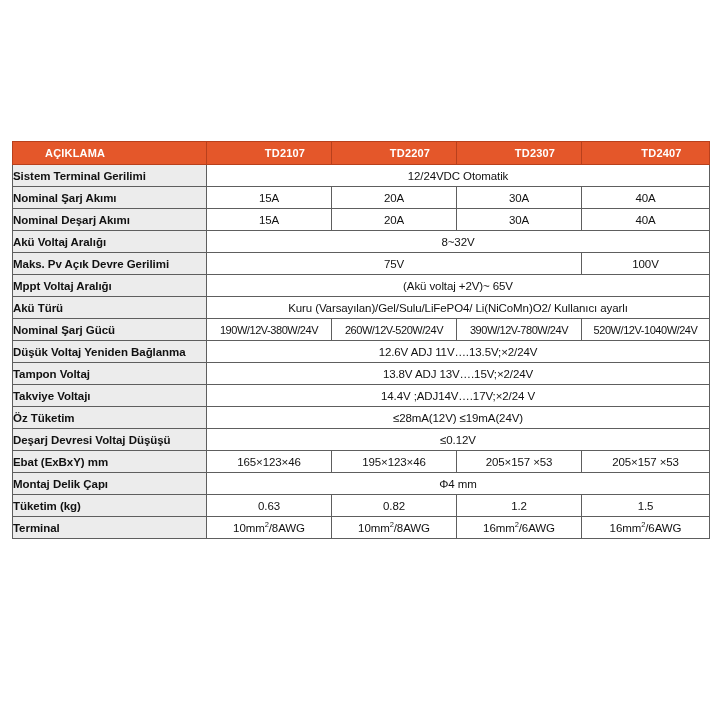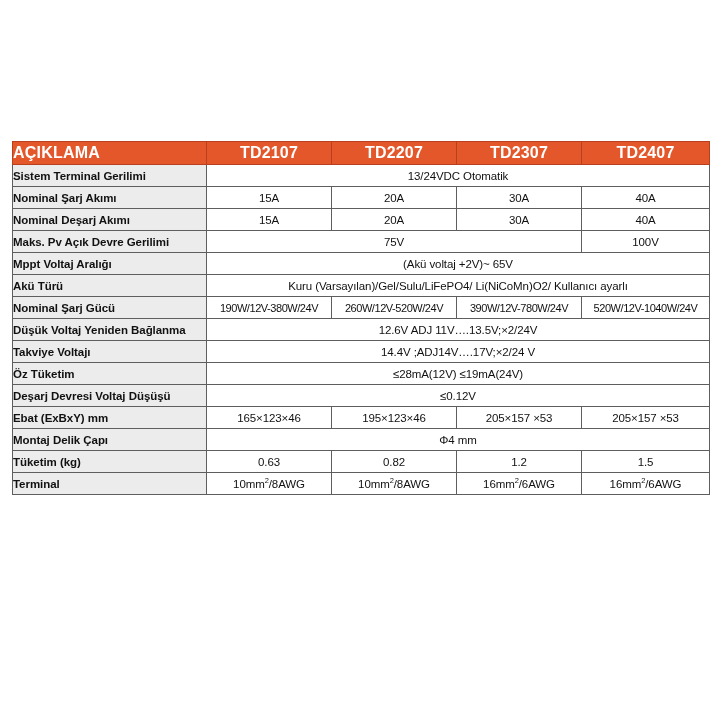--- a/index.html
+++ b/index.html
@@ -46,24 +46,25 @@
     box-sizing: border-box;
     overflow: hidden;
     white-space: nowrap;
   }
 
   
   tr.head th {
     background: #e4572a;
     color: #ffffff;
     font-weight: bold;
-    font-size: 16px;
+    font-size: 11px;
     letter-spacing: 0.2px;
     border: 1px solid #b8401c;
     height: 23px;
+    padding-left: 32px;
   }
   th.head-label {
     text-align: left;
     padding-left: 8px;
   }
   th.head-model {
   }
 
   
   td.label {
@@ -110,37 +111,41 @@
           <th class="head-label">AÇIKLAMA</th>
           <th class="head-model">TD2107</th>
           <th class="head-model">TD2207</th>
           <th class="head-model">TD2307</th>
           <th class="head-model">TD2407</th>
         </tr>
       </thead>
       <tbody id="spec-body">
           <tr>
             <td class="label">Sistem Terminal Gerilimi</td>
-            <td class="val" colspan="4">13/24VDC Otomatik</td>
+            <td class="val" colspan="4">12/24VDC Otomatik</td>
           </tr>
           <tr>
             <td class="label">Nominal Şarj Akımı</td>
             <td class="val">15A</td>
             <td class="val">20A</td>
             <td class="val">30A</td>
             <td class="val">40A</td>
           </tr>
           <tr>
             <td class="label">Nominal Deşarj Akımı</td>
             <td class="val">15A</td>
             <td class="val">20A</td>
             <td class="val">30A</td>
             <td class="val">40A</td>
           </tr>
           <tr>
+            <td class="label">Akü Voltaj Aralığı</td>
+            <td class="val" colspan="4">8~32V</td>
+          </tr>
+          <tr>
             <td class="label">Maks. Pv Açık Devre Gerilimi</td>
             <td class="val" colspan="3">75V</td>
             <td class="val">100V</td>
           </tr>
           <tr>
             <td class="label">Mppt Voltaj Aralığı</td>
             <td class="val" colspan="4">(Akü voltaj +2V)~ 65V</td>
           </tr>
           <tr>
             <td class="label">Akü Türü</td>
@@ -151,20 +156,24 @@
             <td class="val small">190W/12V-380W/24V</td>
             <td class="val small">260W/12V-520W/24V</td>
             <td class="val small">390W/12V-780W/24V</td>
             <td class="val small">520W/12V-1040W/24V</td>
           </tr>
           <tr>
             <td class="label">Düşük Voltaj Yeniden Bağlanma</td>
             <td class="val" colspan="4">12.6V ADJ 11V….13.5V;×2/24V</td>
           </tr>
           <tr>
+            <td class="label">Tampon Voltaj</td>
+            <td class="val" colspan="4">13.8V ADJ 13V….15V;×2/24V</td>
+          </tr>
+          <tr>
             <td class="label">Takviye Voltajı</td>
             <td class="val" colspan="4">14.4V ;ADJ14V….17V;×2/24 V</td>
           </tr>
           <tr>
             <td class="label">Öz Tüketim</td>
             <td class="val" colspan="4">≤28mA(12V)  ≤19mA(24V)</td>
           </tr>
           <tr>
             <td class="label">Deşarj Devresi Voltaj Düşüşü</td>
             <td class="val" colspan="4">≤0.12V</td>

